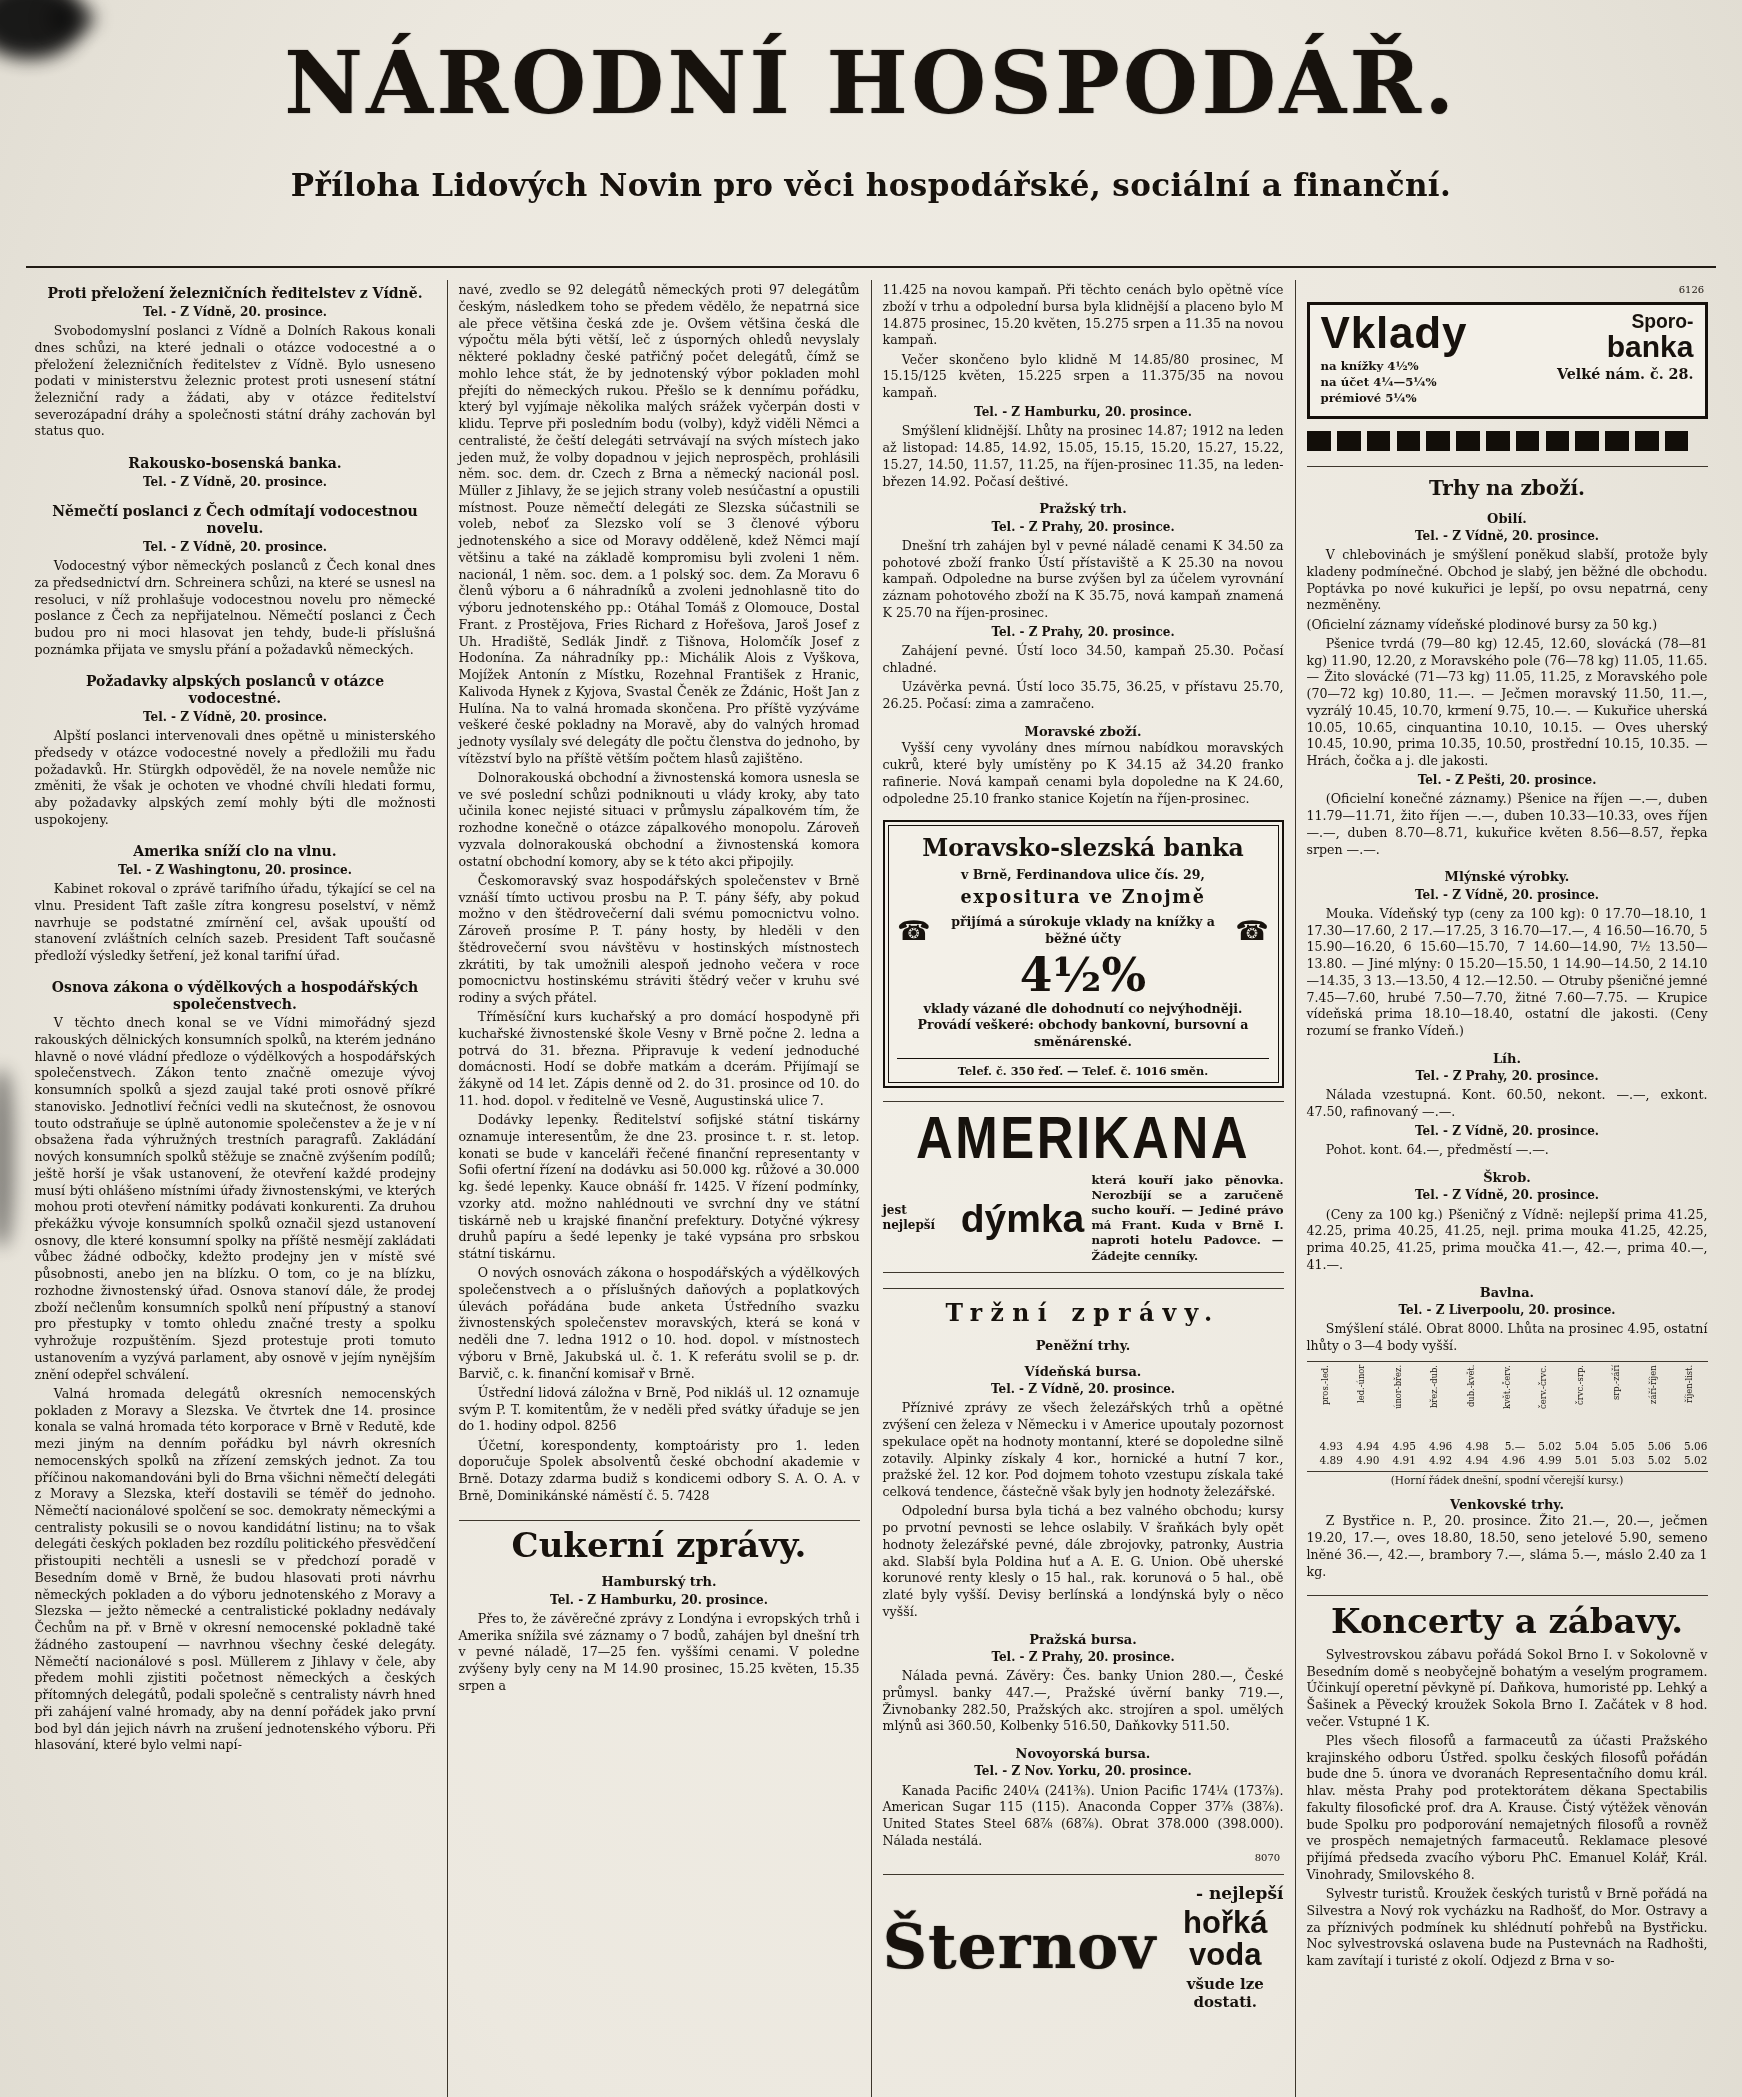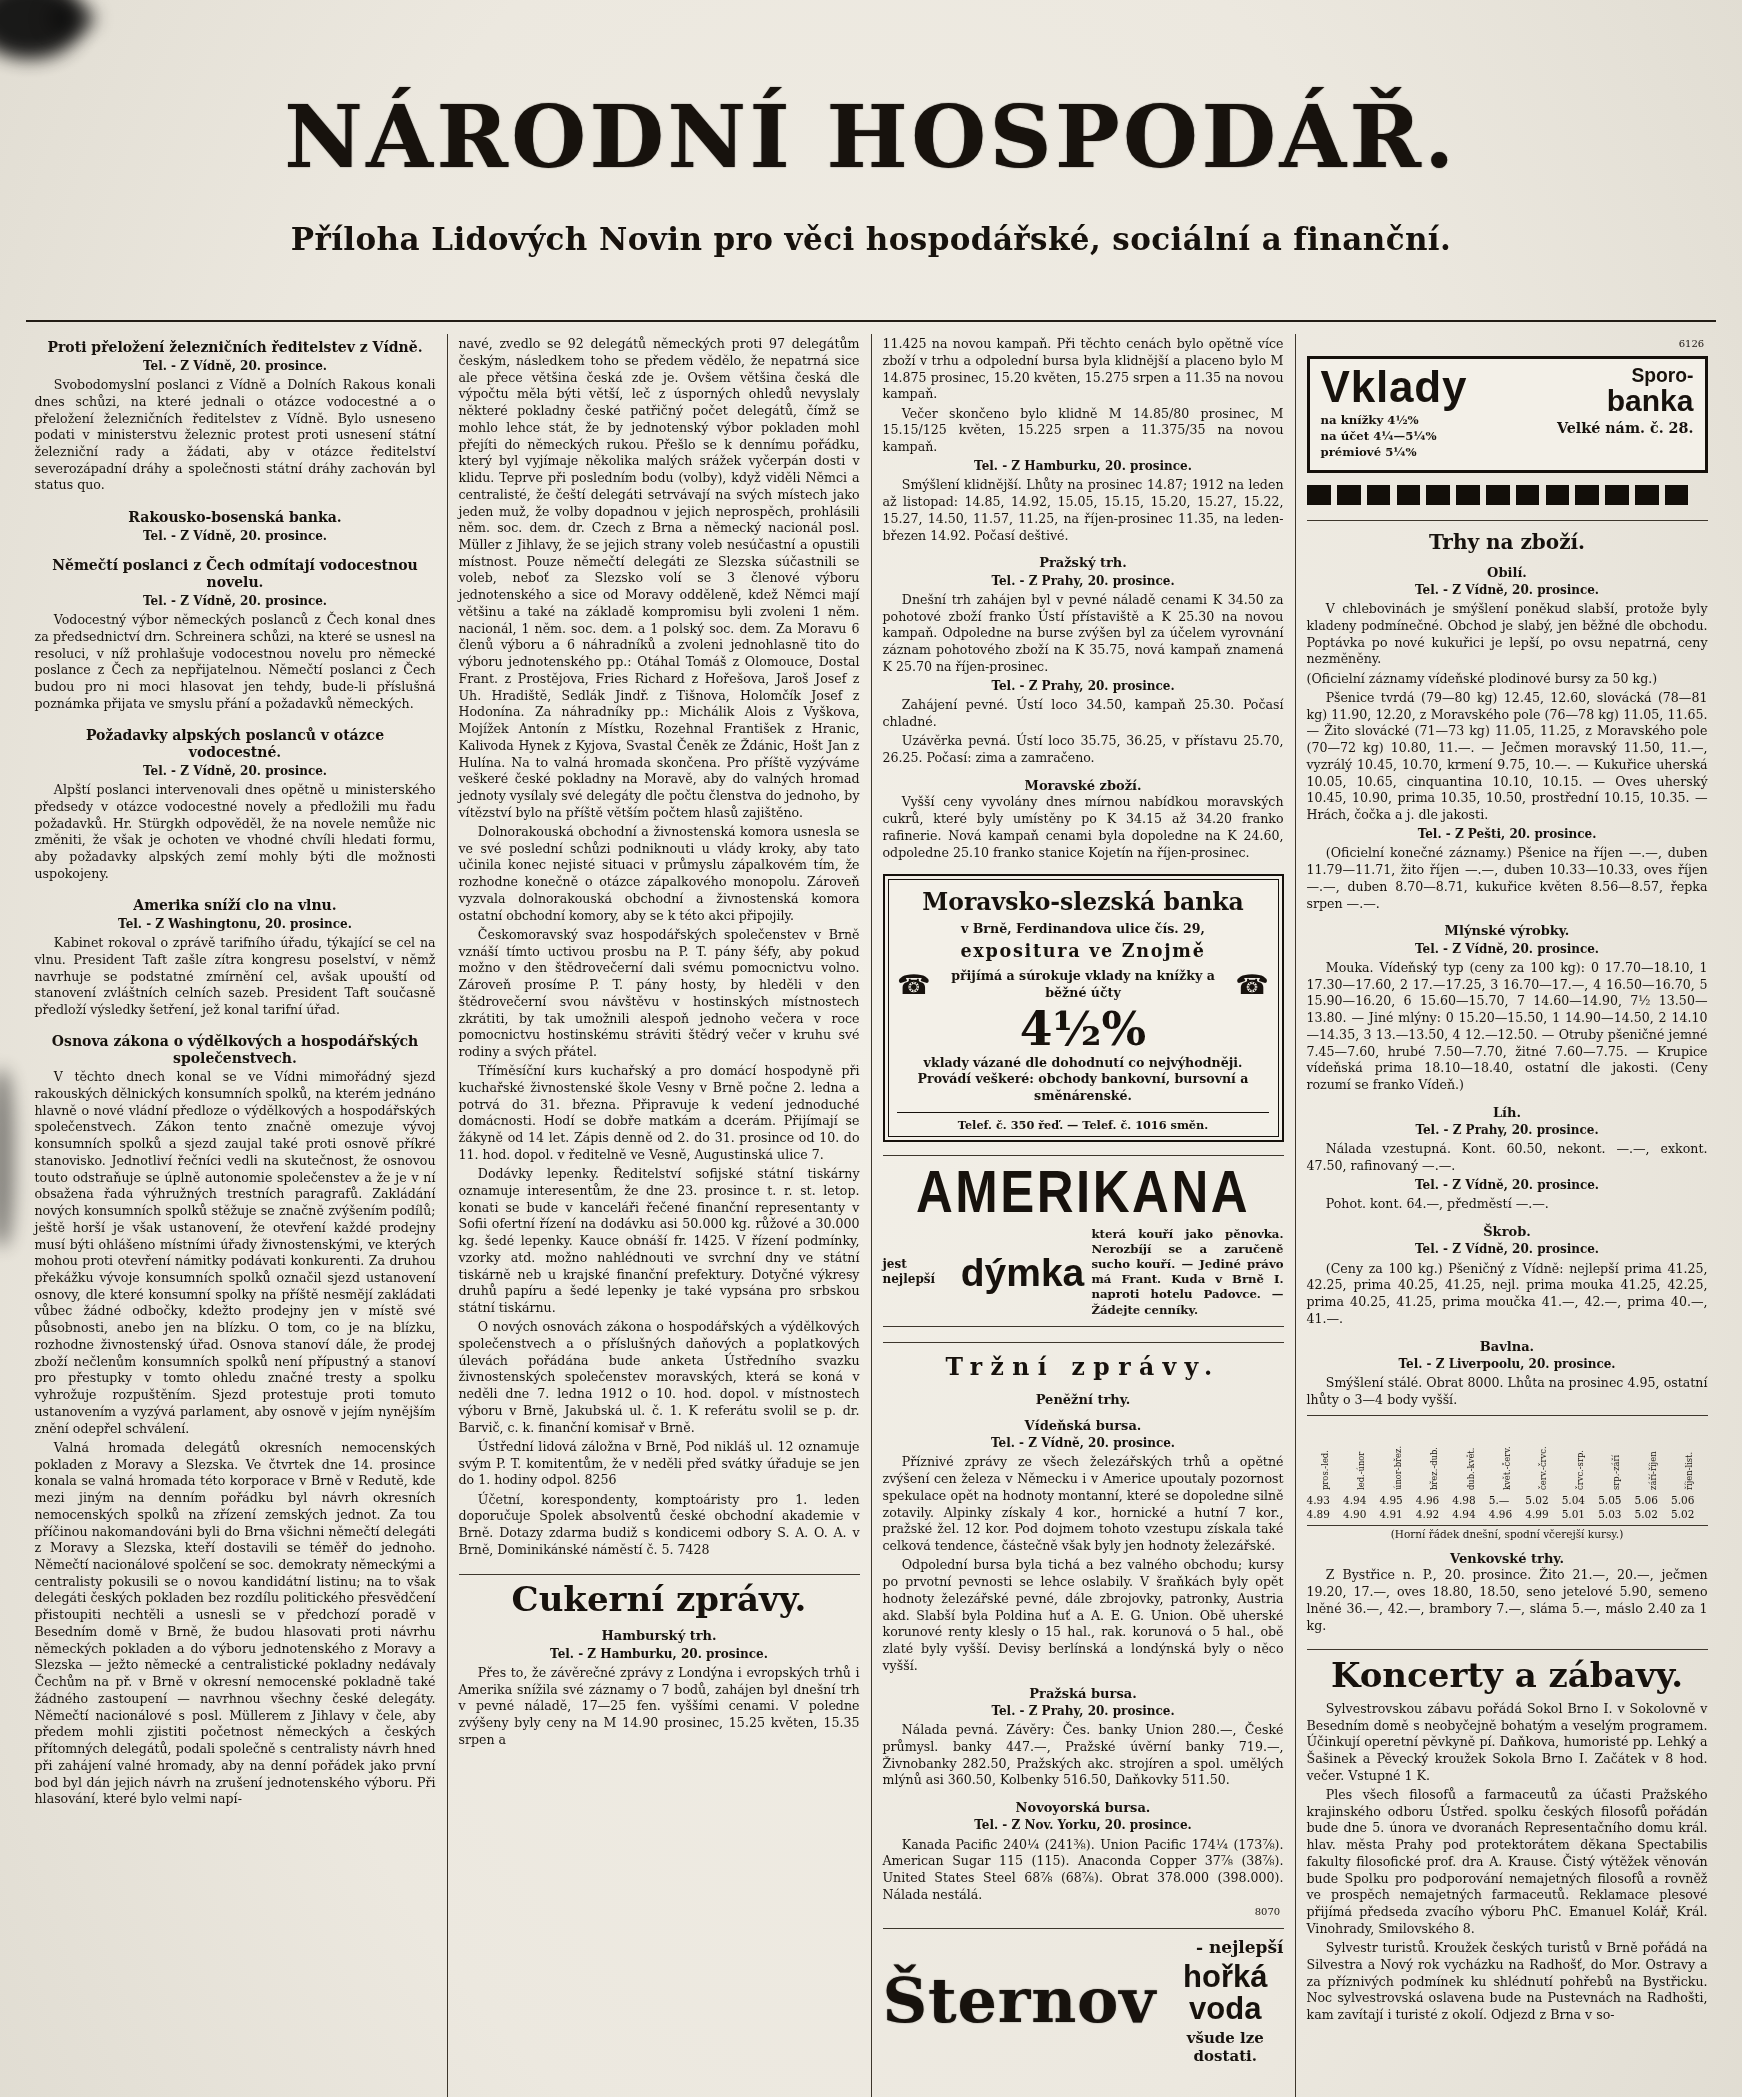--- a/index.html
+++ b/index.html
@@ -13,21 +13,21 @@
     position:relative;width:100%;height:100%;
     background:
       radial-gradient(ellipse at 50% 40%, #f2efe7 0%, #ece8df 55%, #dcd8cd 100%);
     overflow:hidden;
   }
   .smudge{position:absolute;background:#090909;filter:blur(9.2px);}
   .sm-tl{left:-25px;top:-21px;width:109px;height:80px;border-radius:50%;opacity:.92;}
   .sm-tl2{left:46px;top:4.2px;width:50px;height:29px;border-radius:50%;opacity:.55;}
   .sm-l{left:-11px;top:1070px;width:25px;height:176px;border-radius:40%;opacity:.45;}
 
-  header{ text-align:center; padding-top:94px; position:relative; z-index:2;}
+  header{ text-align:center; padding-top:40px; position:relative; z-index:2;}
   .masthead{
     font-size:86px; font-weight:bold; line-height:1;
     letter-spacing:3.4px; margin:0;
     text-shadow:0 0 1.3px rgba(10,8,5,.7);
   }
   .subtitle{
     font-size:31px;font-weight:bold;margin-top:41px;letter-spacing:0.4px;
   }
   .head-rule{border-top:2.5px solid #221c15;margin:63px 26px 0 26px;}
 
@@ -91,21 +91,21 @@
   .ad-ster{display:flex;align-items:center;margin-top:11px;border-top:1.3px solid #3d362c;padding-top:8.4px;}
   .ster-brand{font-size:62px;font-weight:bold;line-height:1;letter-spacing:0.8px;flex:0 0 auto;
               text-shadow:0 0 1.3px rgba(10,8,5,.6);}
   .ster-right{flex:1;text-align:center;padding-left:11px;}
   .ster-tag{font-size:17px;font-weight:bold;text-align:right;}
   .ster-prod{font-family:"Liberation Sans",sans-serif;font-size:31px;font-weight:bold;line-height:1.05;margin:3.4px 0;}
   .ster-foot{font-size:15px;font-weight:bold;}
 
   
   .cotton{display:flex;margin:5.9px 0 1.7px 0;border-top:0.8px solid #3d362c;border-bottom:0.8px solid #3d362c;padding:3.4px 0;}
-  .cc{flex:1;text-align:left;min-width:0;}
+  .cc{flex:1;text-align:right;min-width:0;}
   .cc .m{writing-mode:vertical-rl;transform:rotate(180deg);font-size:8.4px;height:71px;margin:0 auto 3.4px auto;white-space:nowrap;}
   .cc .v{font-size:10.5px;line-height:1.35;}
   .cot-note{font-size:10.5px;text-align:center;margin:1.7px 0 0 0;}
 </style>
 </head>
 <body>
 
 <div class="page">
   <div class="smudge sm-tl"></div>
   <div class="smudge sm-tl2"></div>

